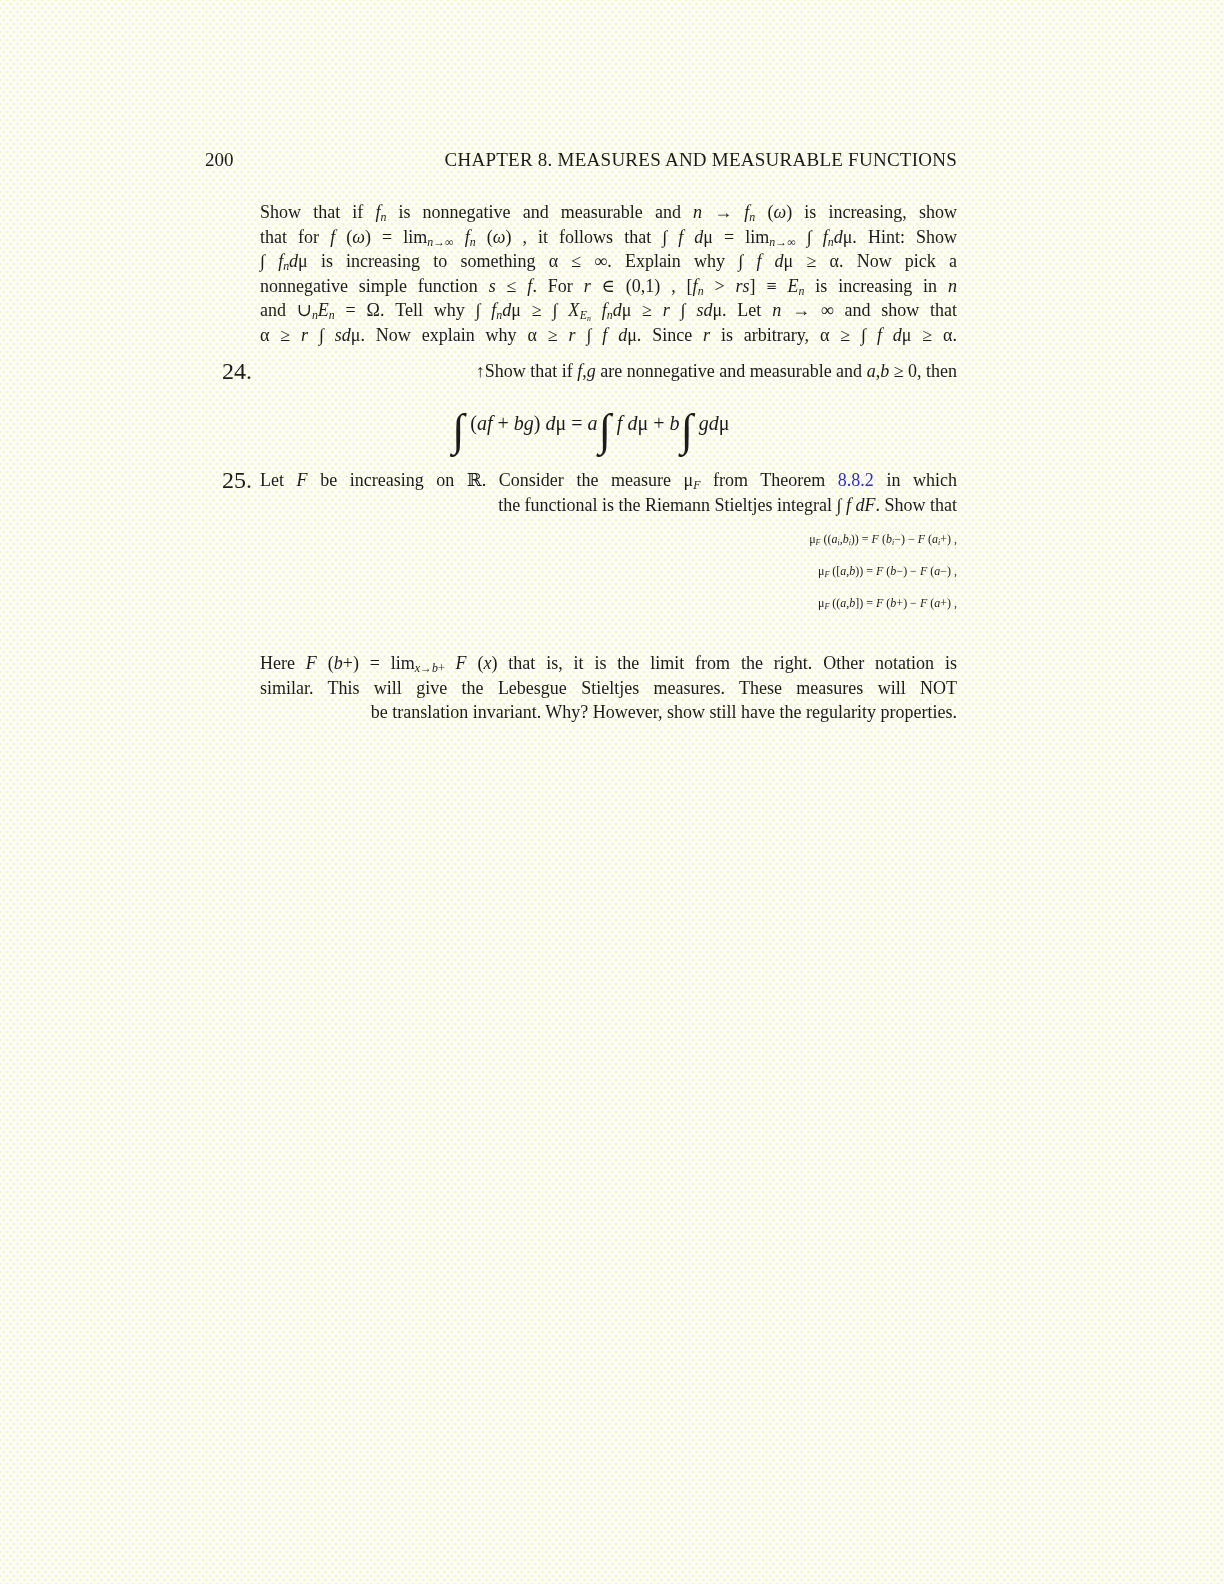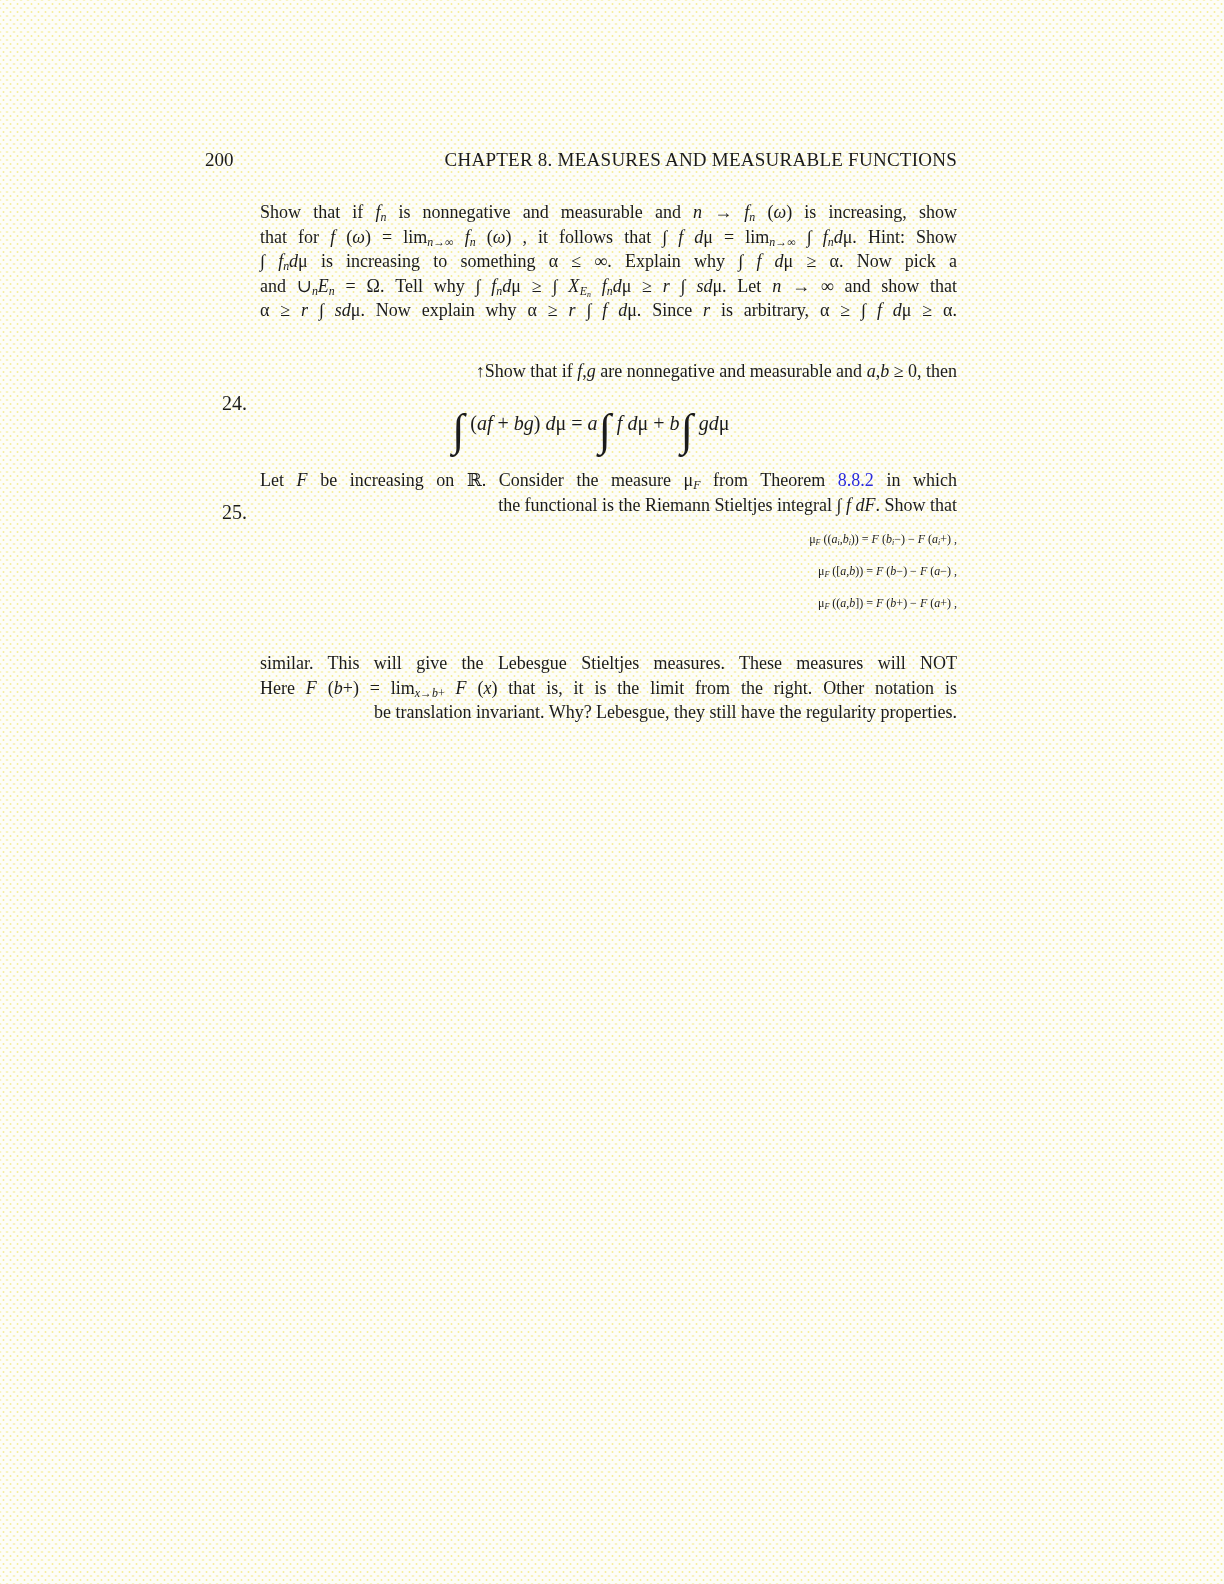--- a/index.html
+++ b/index.html
@@ -18,21 +18,21 @@
     color:var(--text);
   }
   .content{position:absolute;left:205px;top:0;width:752px;height:1208px;}
   .hdr{position:absolute;top:149px;left:0;width:752px;display:flex;
        justify-content:space-between;align-items:baseline;font-size:19px;}
   .hdr .title{letter-spacing:.25px;margin-left:15px;}
   .blk{position:absolute;font-size:18px;line-height:24.5px;}
   .para{left:55px;width:697px;}
   .jl{text-align:justify;text-align-last:justify;}
   .nl{text-align:right;}
-  .itemnum{position:absolute;left:17px;font-size:20px;line-height:24.5px;margin-top:32px;}
+  .itemnum{position:absolute;left:17px;font-size:24px;line-height:24.5px;}
   .eqblock{line-height:31.8px;font-size:12px;}
   .dispeq{left:246px;font-size:20px;line-height:58px;white-space:nowrap;}
   
   .m-i{font-style:italic;}
   .m-b{font-weight:normal;font-style:normal;}
   .m-s{font-size:.66em;vertical-align:-.28em;line-height:0;}
   .m-l{color:var(--link);cursor:pointer;}
   .m-x{font-style:italic;letter-spacing:.5px;}
   .m-n{font-size:2.25em;font-weight:300;vertical-align:-.33em;line-height:0;padding:0 1px;}
 </style>
@@ -43,20 +43,21 @@
 
   <div class="hdr">
     <span>200</span>
     <span class="title">CHAPTER 8.  MEASURES AND MEASURABLE FUNCTIONS</span>
   </div>
 
   <div class="blk para" style="top:200px">
     <div class="jl">Show that if <span class="m-i">f</span><span class="m-s"><span class="m-i">n</span></span> is nonnegative and measurable and <span class="m-i">n</span> → <span class="m-i">f</span><span class="m-s"><span class="m-i">n</span></span> (<span class="m-i">ω</span>) is increasing, show</div>
     <div class="jl">that for <span class="m-i">f</span> (<span class="m-i">ω</span>) = lim<span class="m-s"><span class="m-i">n</span>→∞</span> <span class="m-i">f</span><span class="m-s"><span class="m-i">n</span></span> (<span class="m-i">ω</span>) , it follows that ∫ <span class="m-i">f d</span>μ = lim<span class="m-s"><span class="m-i">n</span>→∞</span> ∫ <span class="m-i">f</span><span class="m-s"><span class="m-i">n</span></span><span class="m-i">d</span>μ. <span class="m-b">Hint:</span> Show</div>
     <div class="jl">∫ <span class="m-i">f</span><span class="m-s"><span class="m-i">n</span></span><span class="m-i">d</span>μ is increasing to something α ≤ ∞.  Explain why ∫ <span class="m-i">f d</span>μ ≥ α. Now pick a</div>
+    <div class="jl">nonnegative simple function <span class="m-i">s</span> ≤ <span class="m-i">f</span>. For <span class="m-i">r</span> ∈ (0,1) , [<span class="m-i">f</span><span class="m-s"><span class="m-i">n</span></span> &gt; <span class="m-i">rs</span>] ≡ <span class="m-i">E</span><span class="m-s"><span class="m-i">n</span></span> is increasing in <span class="m-i">n</span></div>
     <div class="jl">and ∪<span class="m-s"><span class="m-i">n</span></span><span class="m-i">E</span><span class="m-s"><span class="m-i">n</span></span> = Ω. Tell why ∫ <span class="m-i">f</span><span class="m-s"><span class="m-i">n</span></span><span class="m-i">d</span>μ ≥ ∫ <span class="m-x">X</span><span class="m-s"><span class="m-i">E</span><span class="m-s"><span class="m-i">n</span></span></span> <span class="m-i">f</span><span class="m-s"><span class="m-i">n</span></span><span class="m-i">d</span>μ ≥ <span class="m-i">r</span> ∫ <span class="m-i">sd</span>μ. Let <span class="m-i">n</span> → ∞ and show that</div>
     <div class="jl">α ≥ <span class="m-i">r</span> ∫ <span class="m-i">sd</span>μ. Now explain why α ≥ <span class="m-i">r</span> ∫ <span class="m-i">f d</span>μ. Since <span class="m-i">r</span> is arbitrary, α ≥ ∫ <span class="m-i">f d</span>μ ≥ α.</div>
   </div>
 
   <div class="itemnum" style="top:359px">24.</div>
   <div class="blk para nl" style="top:359px">↑Show that if <span class="m-i">f</span>,<span class="m-i">g</span> are nonnegative and measurable and <span class="m-i">a</span>,<span class="m-i">b</span> ≥ 0, then</div>
   <div class="blk dispeq" style="top:394px"><span class="m-n">∫</span> (<span class="m-i">af</span> + <span class="m-i">bg</span>) <span class="m-i">d</span>μ = <span class="m-i">a</span><span class="m-n">∫</span> <span class="m-i">f d</span>μ + <span class="m-i">b</span><span class="m-n">∫</span> <span class="m-i">gd</span>μ</div>
 
   <div class="itemnum" style="top:468px">25.</div>
   <div class="blk para" style="top:468px">
@@ -64,18 +65,18 @@
     <div class="nl">the functional is the Riemann Stieltjes integral ∫ <span class="m-i">f dF</span>. Show that</div>
   </div>
 
   <div class="blk para eqblock" style="top:524px">
     <div class="nl">μ<span class="m-s"><span class="m-i">F</span></span> ((<span class="m-i">a</span><span class="m-s"><span class="m-i">i</span></span>,<span class="m-i">b</span><span class="m-s"><span class="m-i">i</span></span>)) = <span class="m-i">F</span> (<span class="m-i">b</span><span class="m-s"><span class="m-i">i</span></span>−) − <span class="m-i">F</span> (<span class="m-i">a</span><span class="m-s"><span class="m-i">i</span></span>+) ,</div>
     <div class="nl">μ<span class="m-s"><span class="m-i">F</span></span> ([<span class="m-i">a</span>,<span class="m-i">b</span>)) = <span class="m-i">F</span> (<span class="m-i">b</span>−) − <span class="m-i">F</span> (<span class="m-i">a</span>−) ,</div>
     <div class="nl">μ<span class="m-s"><span class="m-i">F</span></span> ((<span class="m-i">a</span>,<span class="m-i">b</span>]) = <span class="m-i">F</span> (<span class="m-i">b</span>+) − <span class="m-i">F</span> (<span class="m-i">a</span>+) ,</div>
   </div>
 
   <div class="blk para" style="top:651px">
+    <div class="jl">Here <span class="m-i">F</span> (<span class="m-i">b</span>+) = lim<span class="m-s"><span class="m-i">x</span>→<span class="m-i">b</span>+</span> <span class="m-i">F</span> (<span class="m-i">x</span>) that is, it is the limit from the right.  Other notation is</div>
     <div class="jl">similar.  This will give the Lebesgue Stieltjes measures.  These measures will NOT</div>
-    <div class="jl">Here <span class="m-i">F</span> (<span class="m-i">b</span>+) = lim<span class="m-s"><span class="m-i">x</span>→<span class="m-i">b</span>+</span> <span class="m-i">F</span> (<span class="m-i">x</span>) that is, it is the limit from the right.  Other notation is</div>
-    <div class="nl">be translation invariant. Why? Lebesgue, they still have the regularity properties.</div>
+    <div class="nl">be translation invariant. Why? However, show still have the regularity properties.</div>
   </div>
 
 </div>
 
 </body></html>

